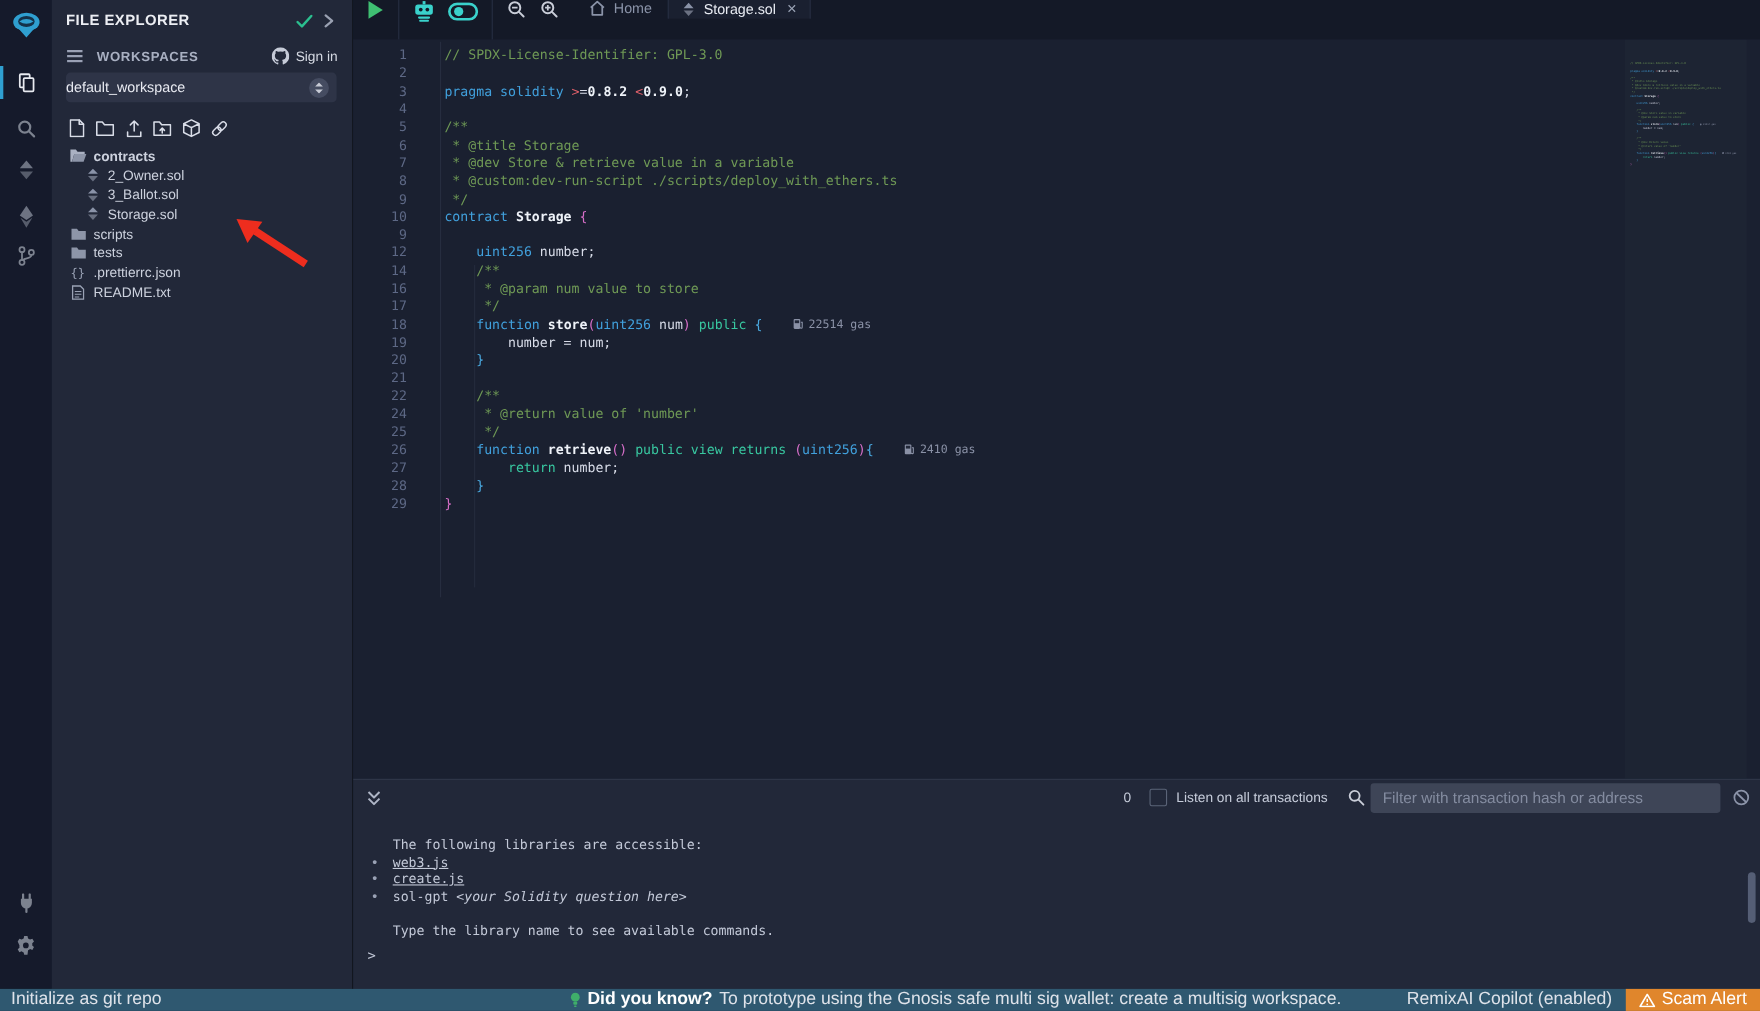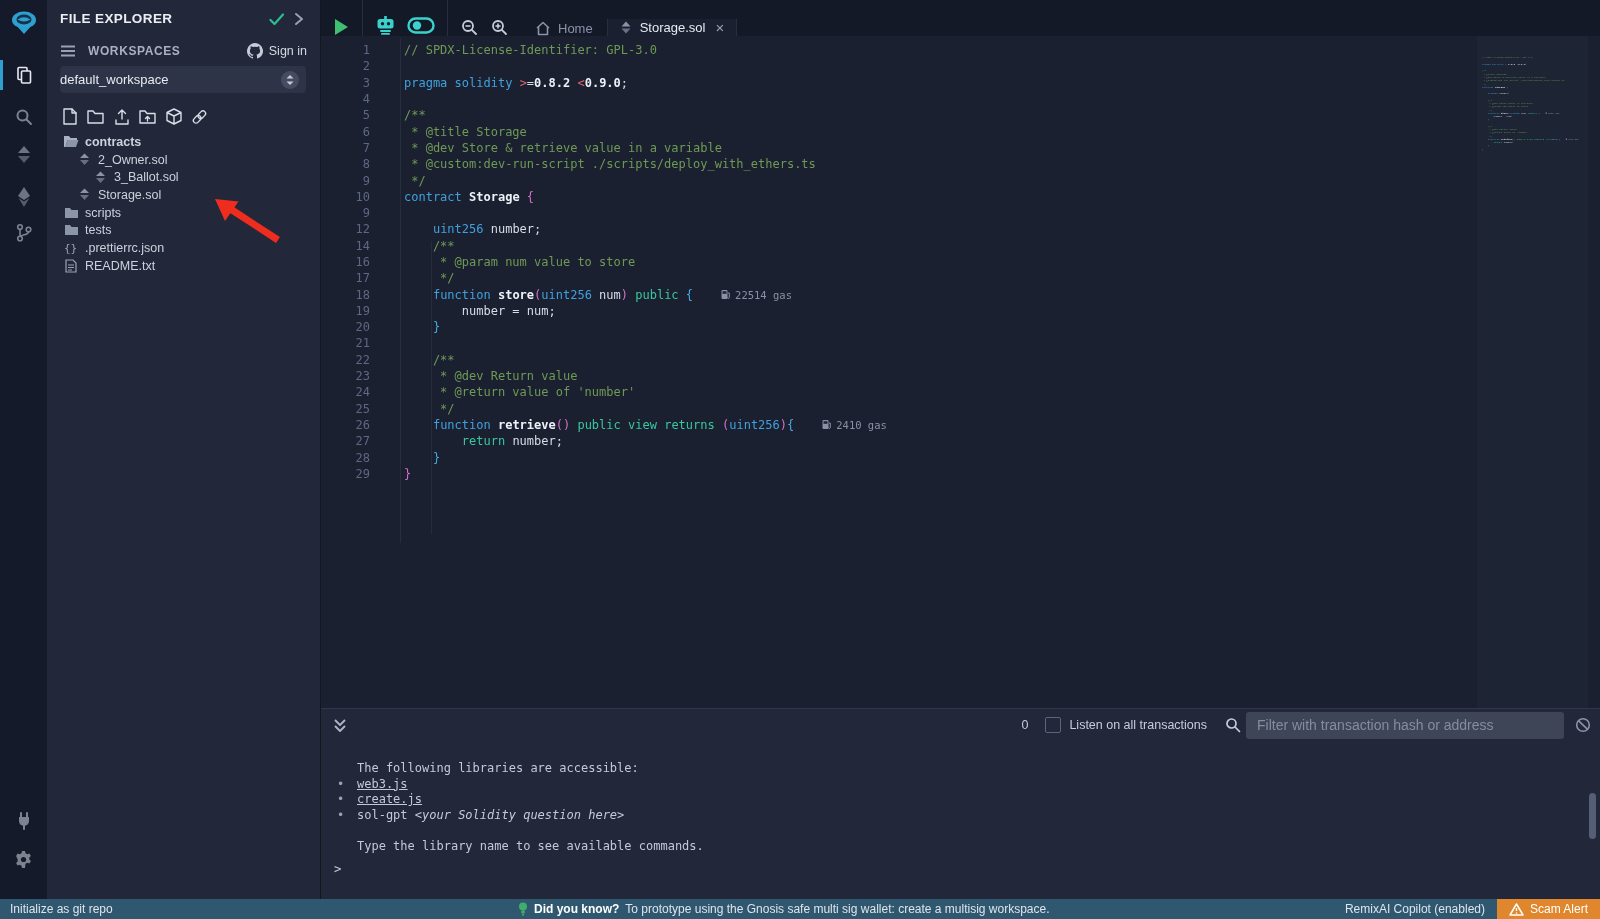--- a/index.html
+++ b/index.html
@@ -30,21 +30,21 @@
                     display:flex;align-items:center;justify-content:center}
   #ptools{position:absolute;left:14px;top:108px;display:flex;gap:9px}
   .ptool{width:17px;height:17px;display:flex;align-items:center;justify-content:center;cursor:pointer}
   #tree{position:absolute;left:0;top:133px;right:0}
   .tree-row{height:17.7px;display:flex;align-items:center;font-size:12.5px;color:#ccd1dd;cursor:pointer}
   .tree-row .tico{display:flex;align-items:center;justify-content:center;width:16px;margin-right:6px}
   #red-arrow{position:absolute;left:115px;top:188px;z-index:6;pointer-events:none}
 
   
   #main{position:absolute;left:320px;top:0;width:1280px;height:899px}
-  #topbar{position:absolute;left:0;top:0;right:0;height:36px;background:#141927;display:flex;align-items:flex-end}
+  #topbar{position:absolute;left:0;top:0;right:0;height:36px;background:#141927;display:flex;align-items:flex-start}
   .tsep{width:1px;background:#272e42;align-self:stretch}
   .tcell{display:flex;align-items:center;justify-content:center}
   #play-btn{width:42px;cursor:pointer}
   #ai-group{padding:0 12px;gap:11px;cursor:pointer}
   #zoom-group{padding:0 13px;gap:13px}
   #home-tab{padding:0 14px;gap:7px;color:#8a93a8;font-size:13px;cursor:pointer}
   #file-tab{background:#1a2030;border-left:1px solid #272e42;border-right:1px solid #272e42;
             padding:0 12px;gap:8px;color:#e8ebf2;font-size:13px;cursor:pointer}
   #file-tab .close{color:#9aa3b5;font-size:15px;margin-left:2px;cursor:pointer}
 
@@ -80,21 +80,21 @@
   #term-body{position:absolute;left:12px;top:52px;font:12px "DejaVu Sans Mono",monospace;color:#c3c9d8;line-height:15.5px}
   .tline{position:relative;padding-left:25px;white-space:pre;min-height:15.5px}
   .tline .bullet{position:absolute;left:5px;color:#9aa2b5}
   .tline .tlink{text-decoration:underline;cursor:pointer}
   .tline .tit{font-style:italic}
   #term-prompt{position:absolute;left:14px;top:152px;font:12.5px "DejaVu Sans Mono",monospace;color:#c3c9d8}
   #term-scroll{position:absolute;left:1269px;top:84px;width:7px;height:46px;border-radius:4px;background:#555e75;cursor:pointer}
 
   
   #statusbar{position:absolute;left:0;top:899px;width:1600px;height:20px;background:var(--statusbar_bg);
-             display:flex;align-items:center;z-index:7;font-size:12px;color:#dfe3ea}
+             display:flex;align-items:center;z-index:7;font-size:16px;color:#dfe3ea}
   #sb-left{margin-left:10px}
   #sb-tip{position:absolute;left:518px;display:flex;align-items:center;gap:6px}
   #sb-tip b{color:#ffffff}
   #sb-right{margin-left:auto;display:flex;align-items:center;height:100%}
   #sb-copilot{margin-right:12px}
   #sb-scam{height:100%;background:var(--scam_orange);display:flex;align-items:center;gap:6px;padding:0 12px;cursor:pointer;color:#fff}
 </style>
 </head>
 <body>
 
@@ -244,21 +244,21 @@
         </div>
         <div class="tree-row" style="padding-left: 29px;">
           <span class="tico">
             <svg width="11" height="13" viewBox="0 0 11 13">
               <polygon points="1,5 5.5,0.5 10,5" fill="#8a93a8"></polygon>
               <polygon points="1,7 5.5,12 10,7" fill="#686f80"></polygon>
             </svg>
           </span>
           <span class="tlabel">2_Owner.sol</span>
         </div>
-        <div class="tree-row" style="padding-left: 29px; margin-left: 16px;">
+        <div class="tree-row" style="padding-left: 29px;">
           <span class="tico">
             <svg width="11" height="13" viewBox="0 0 11 13">
               <polygon points="1,5 5.5,0.5 10,5" fill="#8a93a8"></polygon>
               <polygon points="1,7 5.5,12 10,7" fill="#686f80"></polygon>
             </svg>
           </span>
           <span class="tlabel">3_Ballot.sol</span>
         </div>
         <div class="tree-row" style="padding-left: 29px;">
           <span class="tico">
@@ -452,24 +452,20 @@
           </div>
           <div class="code-row">
             <span class="ln">21</span>
             <span class="ctext"></span>
           </div>
           <div class="code-row">
             <span class="ln">22</span>
             <span class="ctext"><span class="tk-com">    /**</span></span>
           </div>
           <div class="code-row">
-            <span class="ln">23</span>
-            <span class="ctext"><span class="tk-com">     * @dev Return value</span></span>
-          </div>
-          <div class="code-row">
             <span class="ln">24</span>
             <span class="ctext"><span class="tk-com">     * @return value of 'number'</span></span>
           </div>
           <div class="code-row">
             <span class="ln">25</span>
             <span class="ctext"><span class="tk-com">     */</span></span>
           </div>
           <div class="code-row">
             <span class="ln">26</span>
             <span class="ctext"><span class="tk-def">    </span><span class="tk-kw">function</span><span class="tk-def"> </span><span class="tk-wb">retrieve</span><span class="tk-b1">()</span><span class="tk-def"> </span><span class="tk-mod">public</span><span class="tk-def"> </span><span class="tk-mod">view</span><span class="tk-def"> </span><span class="tk-mod">returns</span><span class="tk-def"> </span><span class="tk-b1">(</span><span class="tk-kw">uint256</span><span class="tk-b1">)</span><span class="tk-b2">{</span><span class="gas-badge"><svg width="9" height="11" viewBox="0 0 9 11">

